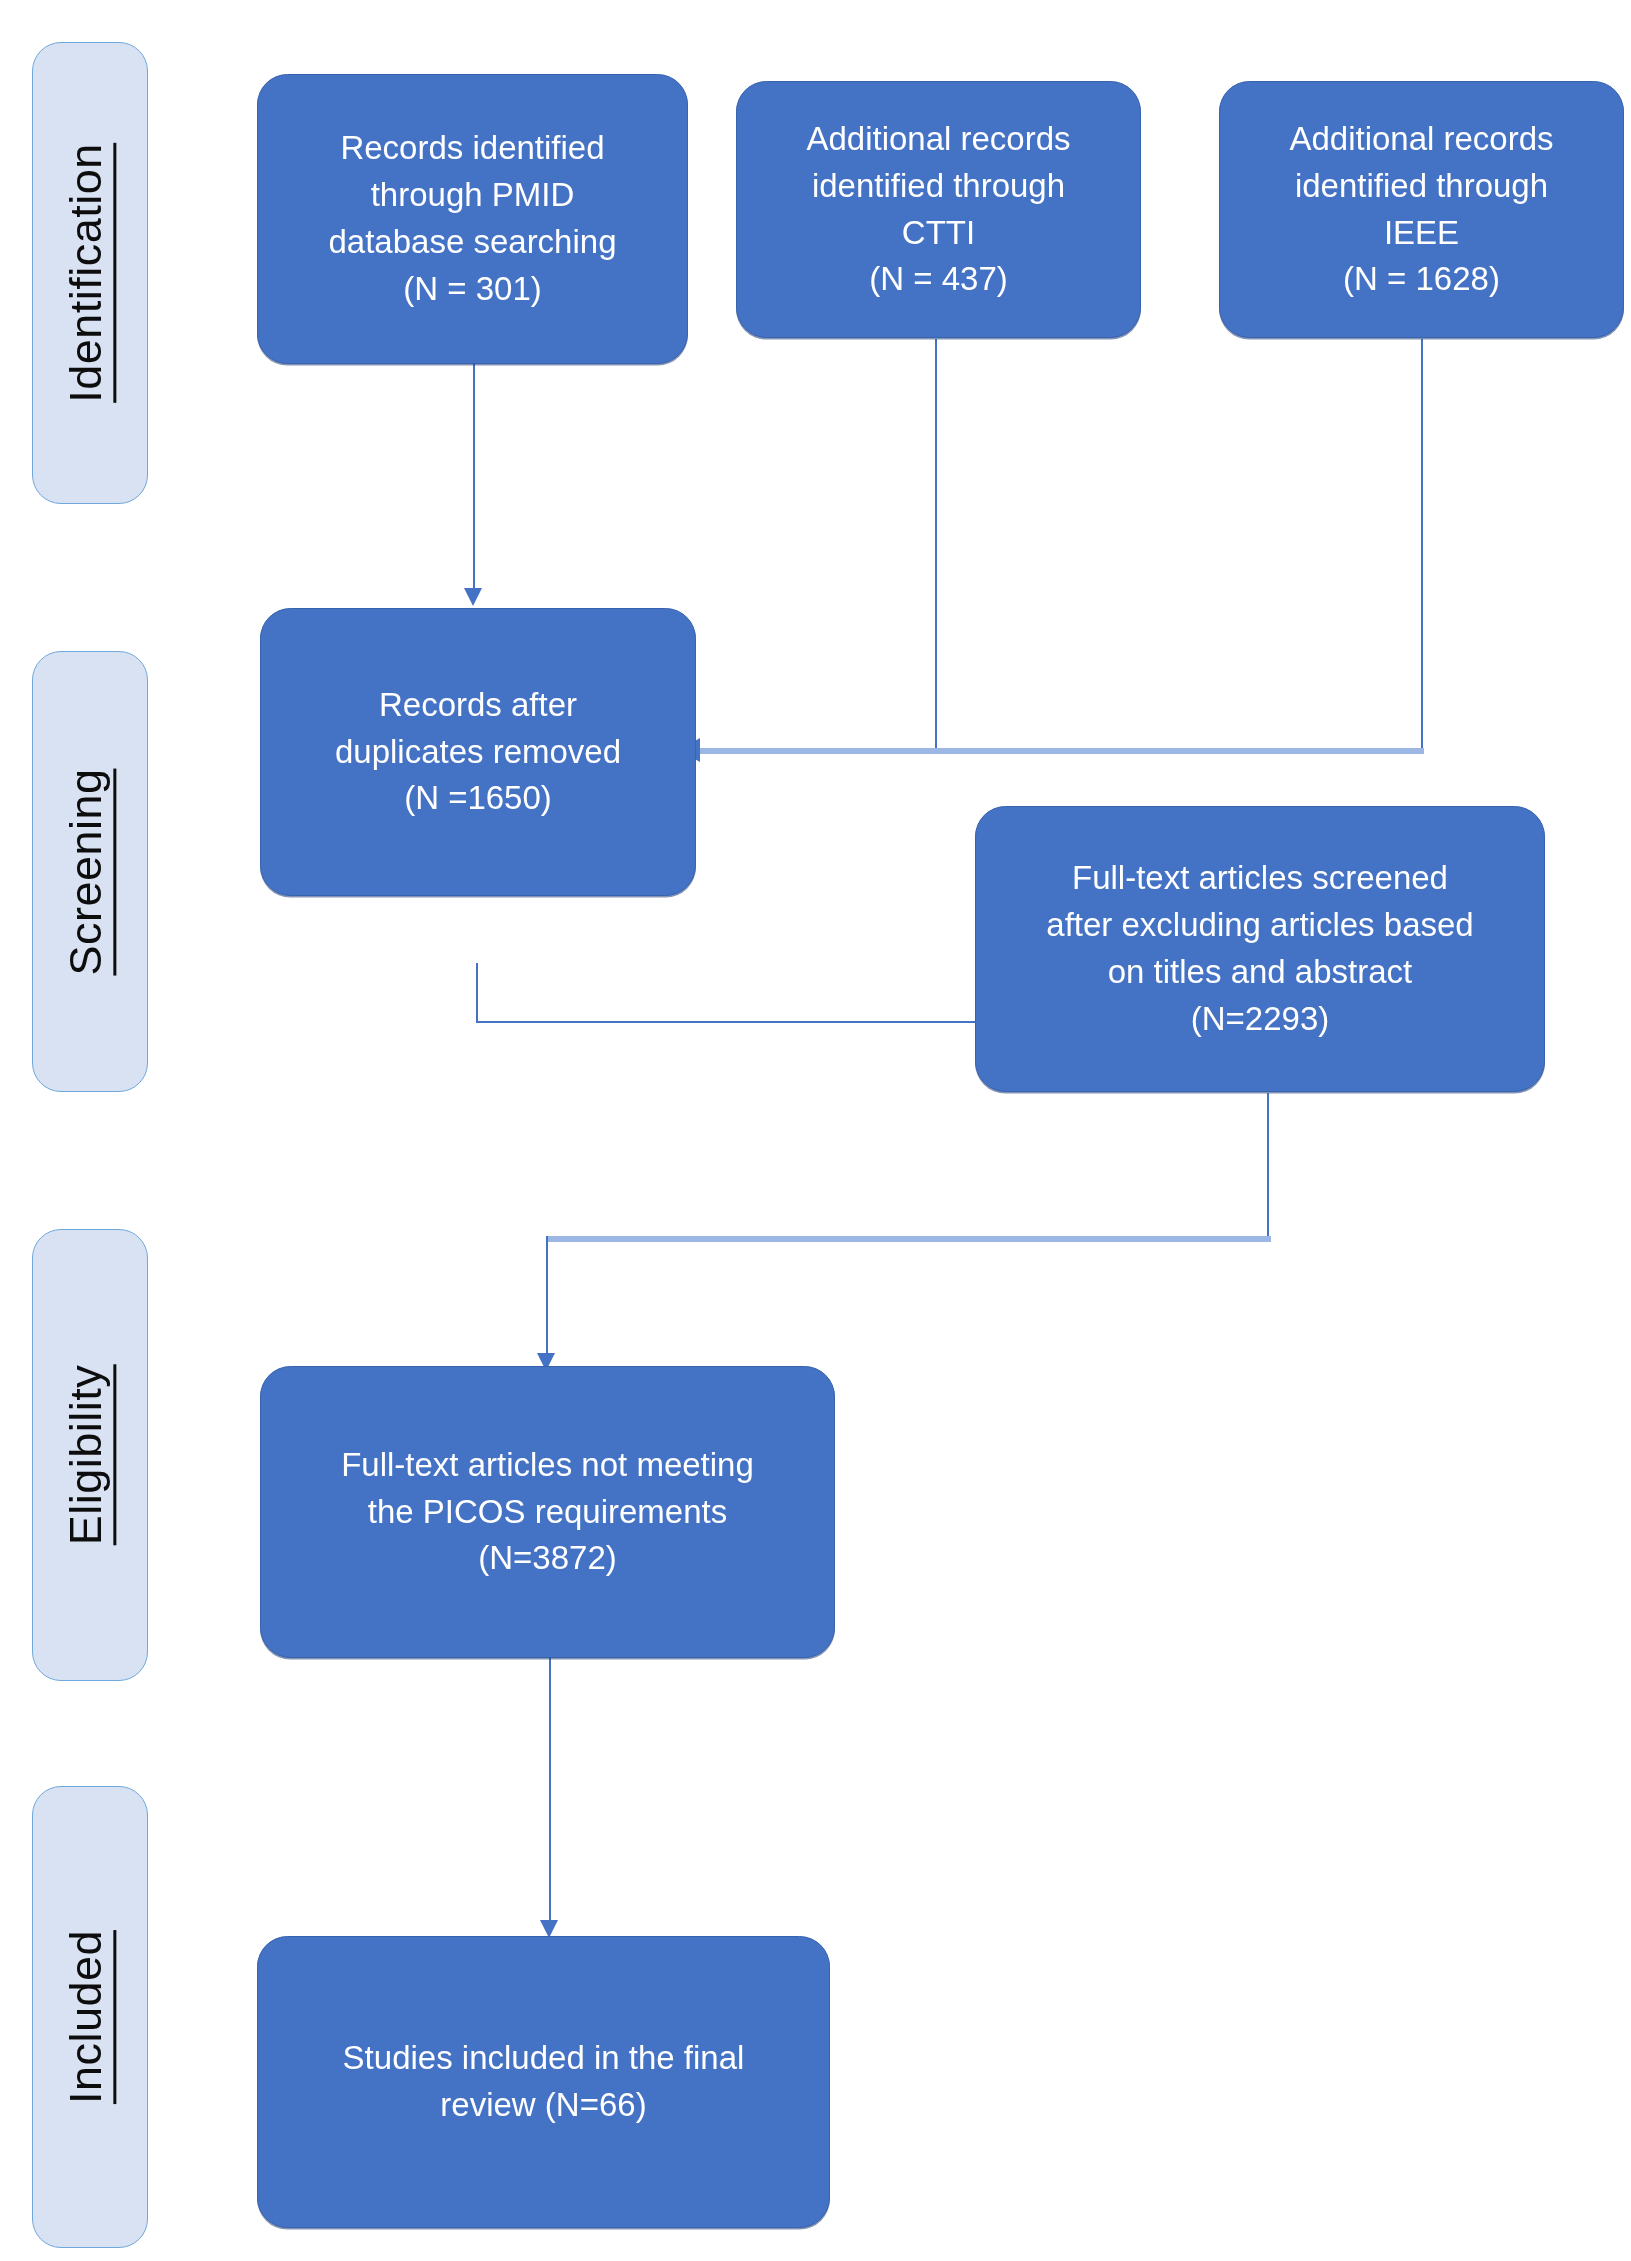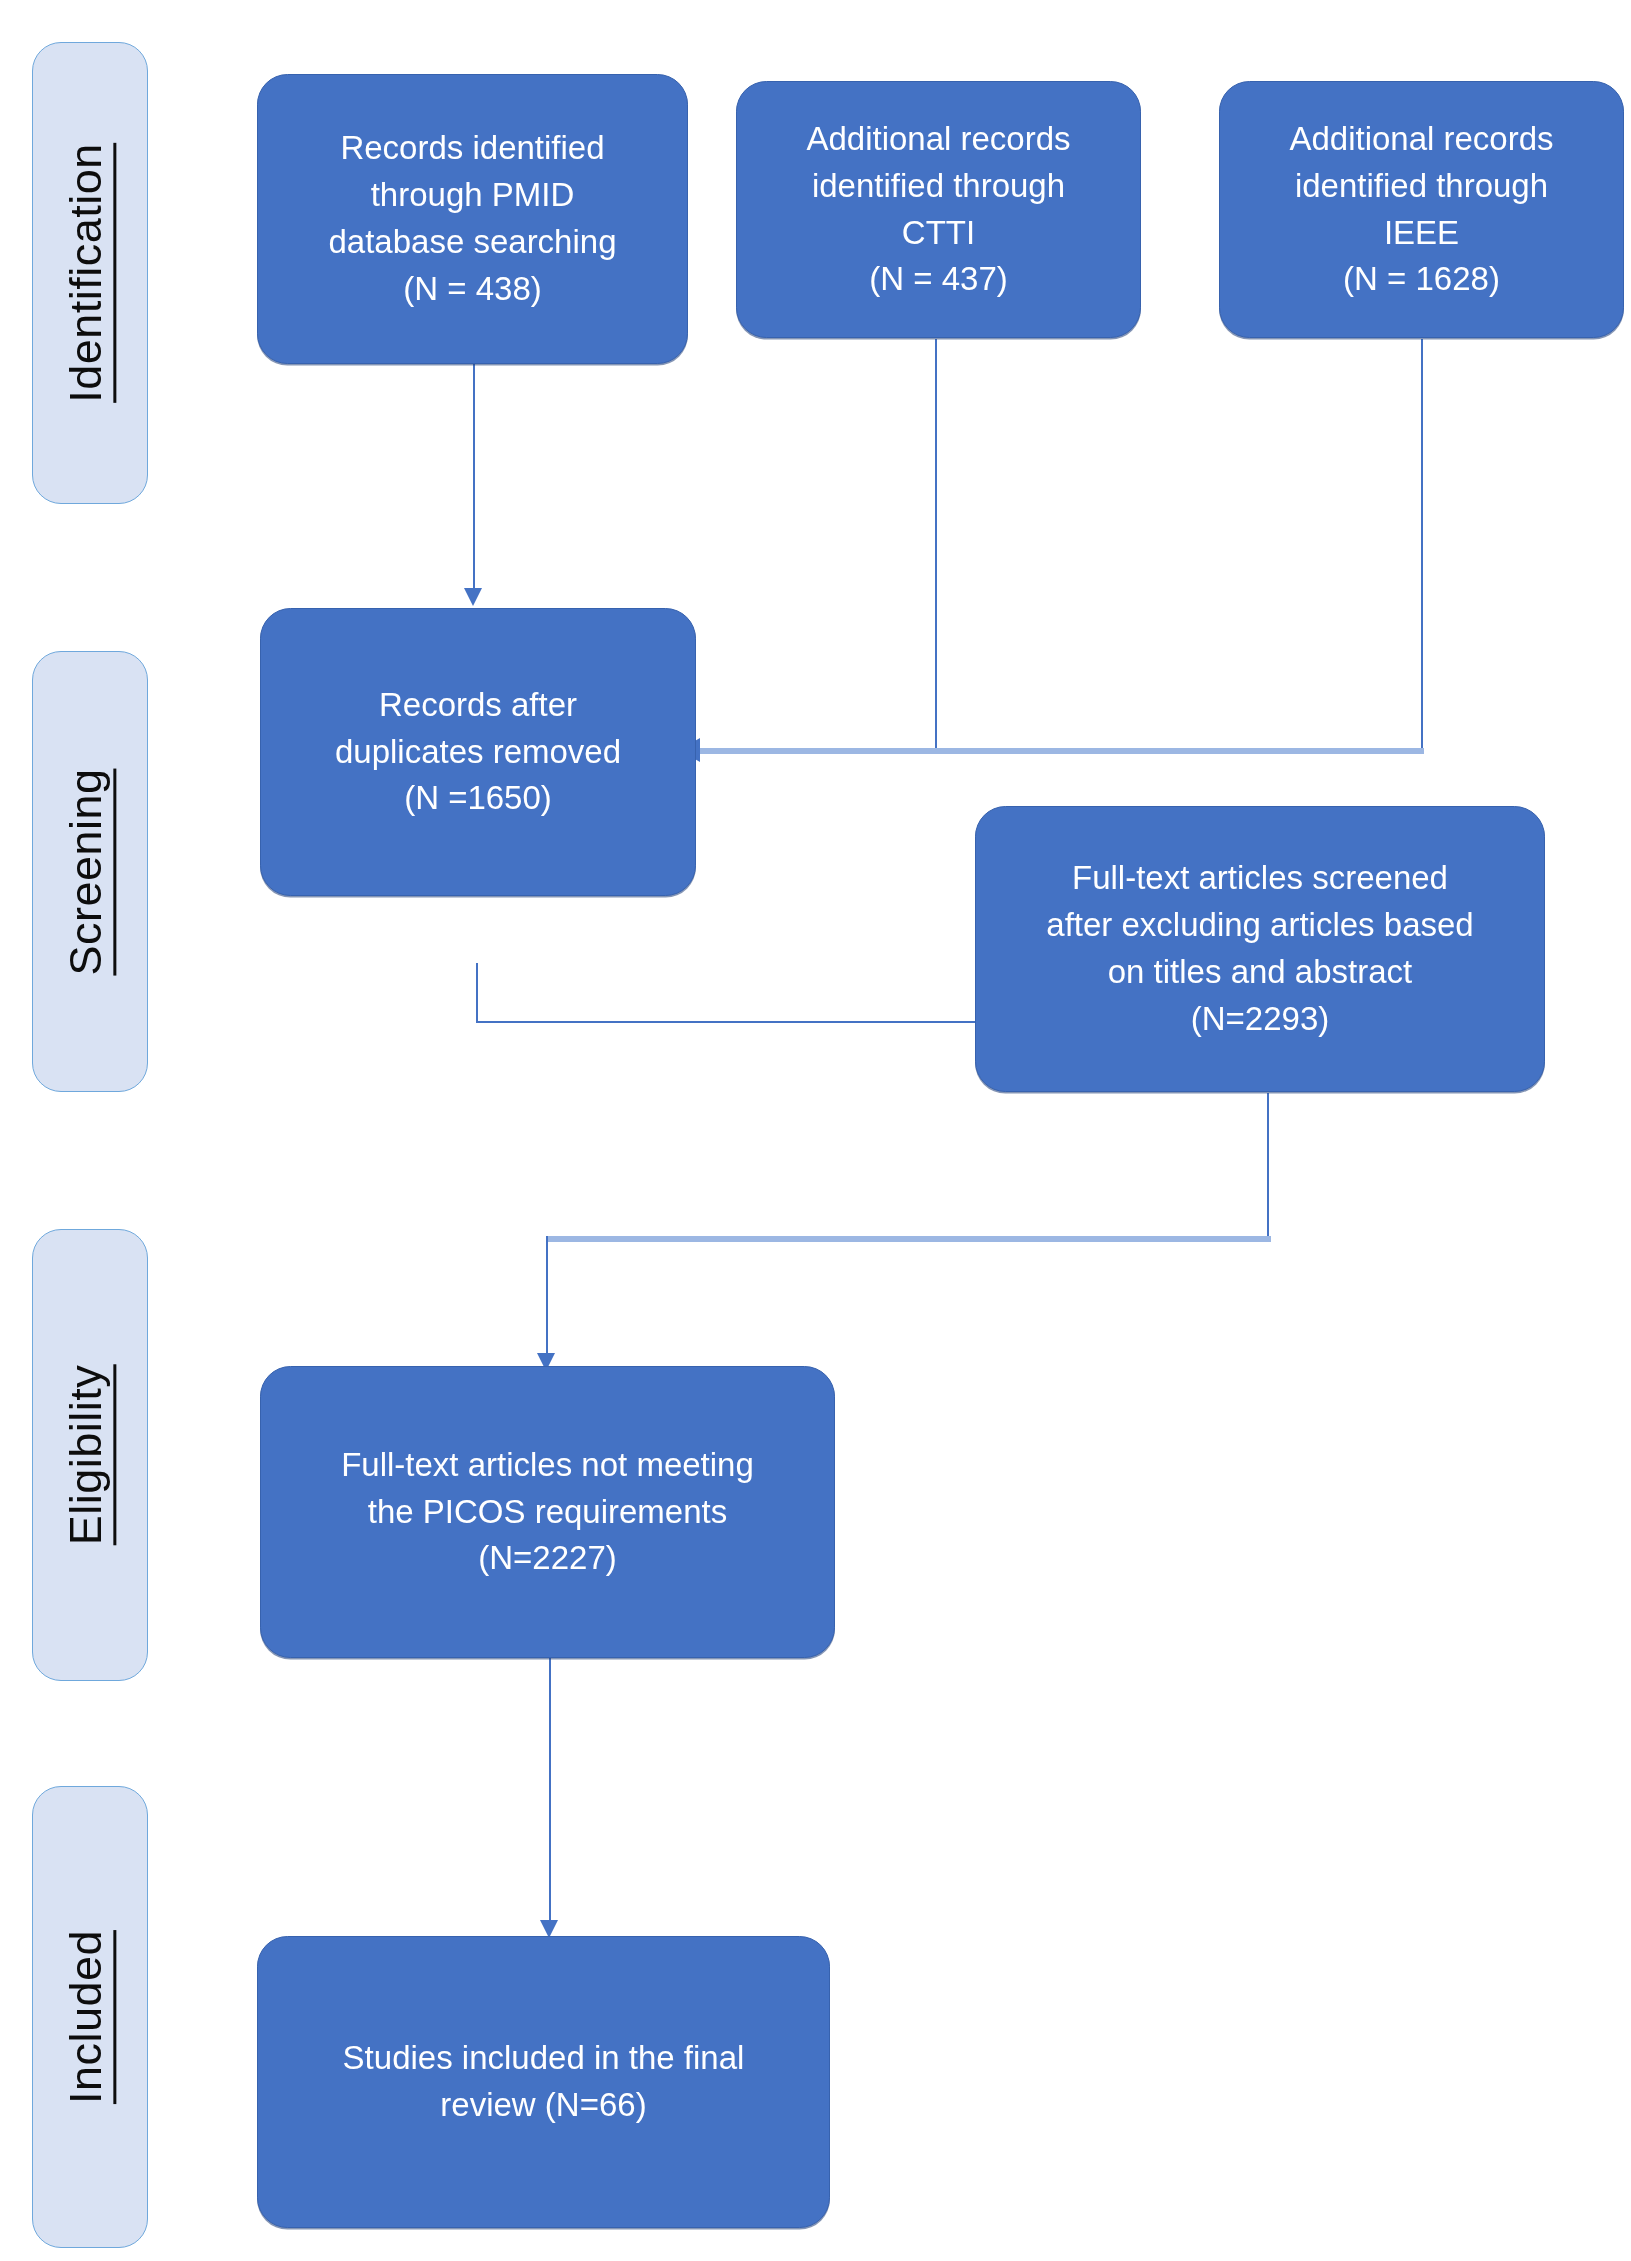--- a/index.html
+++ b/index.html
@@ -141,21 +141,21 @@
   <div class="conn conn-thin-v" style="left:546px; top:1236px; height:130px;"></div>
   <div class="arrow-down" style="left:537px; top:1353px;"></div>
 
   <div class="conn conn-thin-v" style="left:549px; top:1655px; height:278px;"></div>
   <div class="arrow-down" style="left:540px; top:1920px;"></div>
 
   <div class="flow-box" style="left:257px; top:74px; width:431px; height:290px;">
     <span class="box-text">Records identified
 through  PMID
 database searching
-(N = 438)</span>
+(N = 301)</span>
   </div>
 
   <div class="flow-box" style="left:736px; top:81px; width:405px; height:257px;">
     <span class="box-text">Additional records
 identified through
 CTTI
 (N = 437)</span>
   </div>
 
   <div class="flow-box" style="left:1219px; top:81px; width:405px; height:257px;">
@@ -174,21 +174,21 @@
   <div class="flow-box" style="left:975px; top:806px; width:570px; height:286px;">
     <span class="box-text">Full-text articles screened
 after excluding articles based
 on titles and abstract
 (N=2293)</span>
   </div>
 
   <div class="flow-box" style="left:260px; top:1366px; width:575px; height:292px;">
     <span class="box-text">Full-text articles not meeting
 the PICOS requirements
-(N=2227)</span>
+(N=3872)</span>
   </div>
 
   <div class="flow-box" style="left:257px; top:1936px; width:573px; height:292px;">
     <span class="box-text">Studies included in the final
 review (N=66)</span>
   </div>
 
 </div>
 
 

